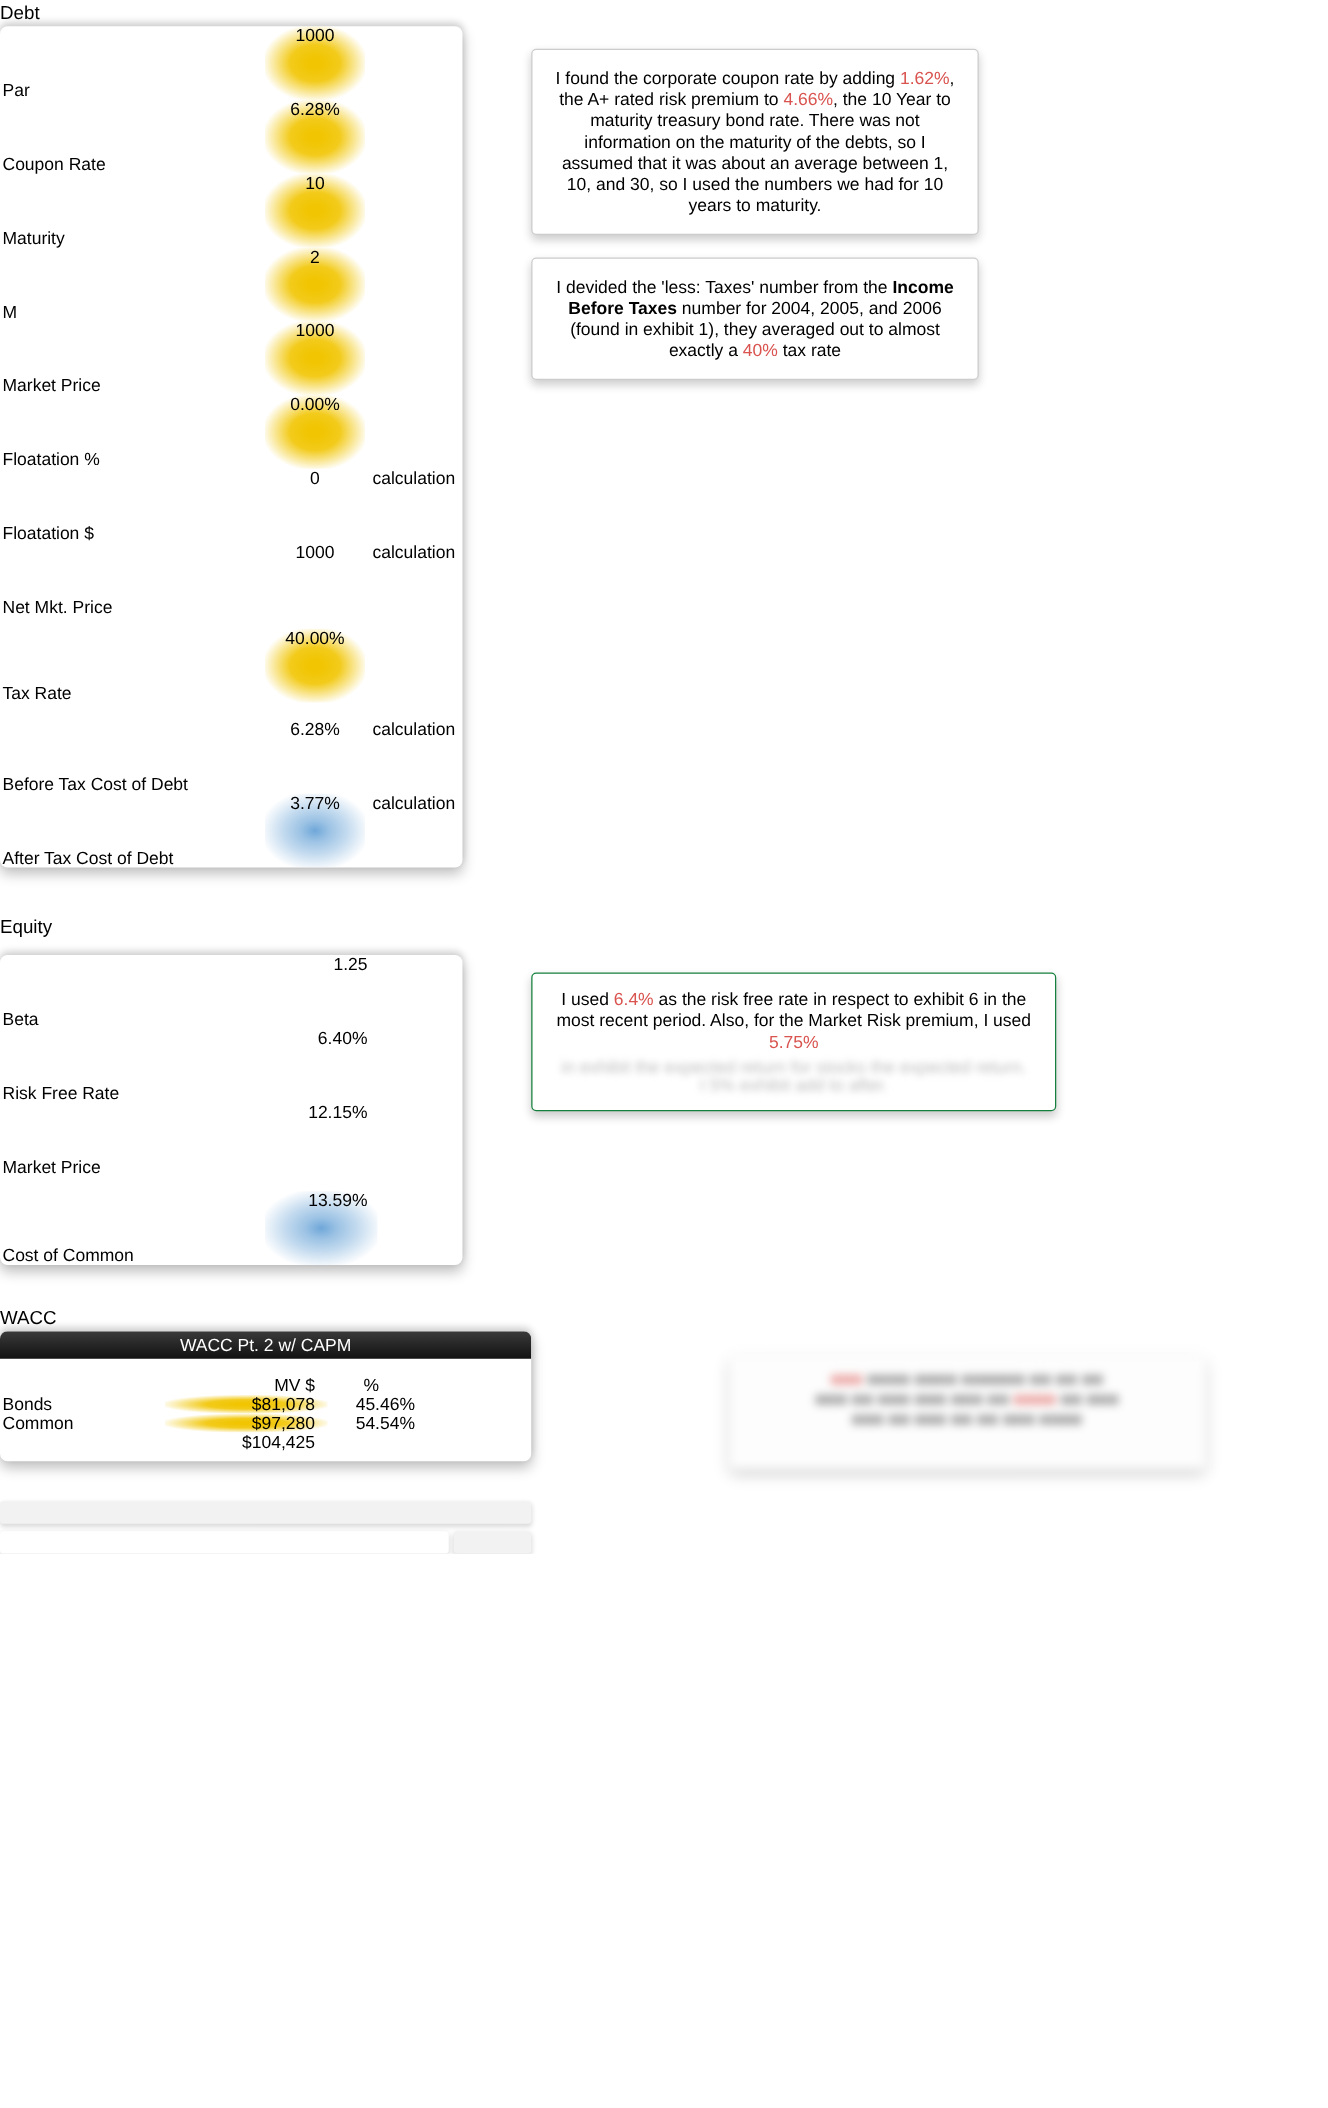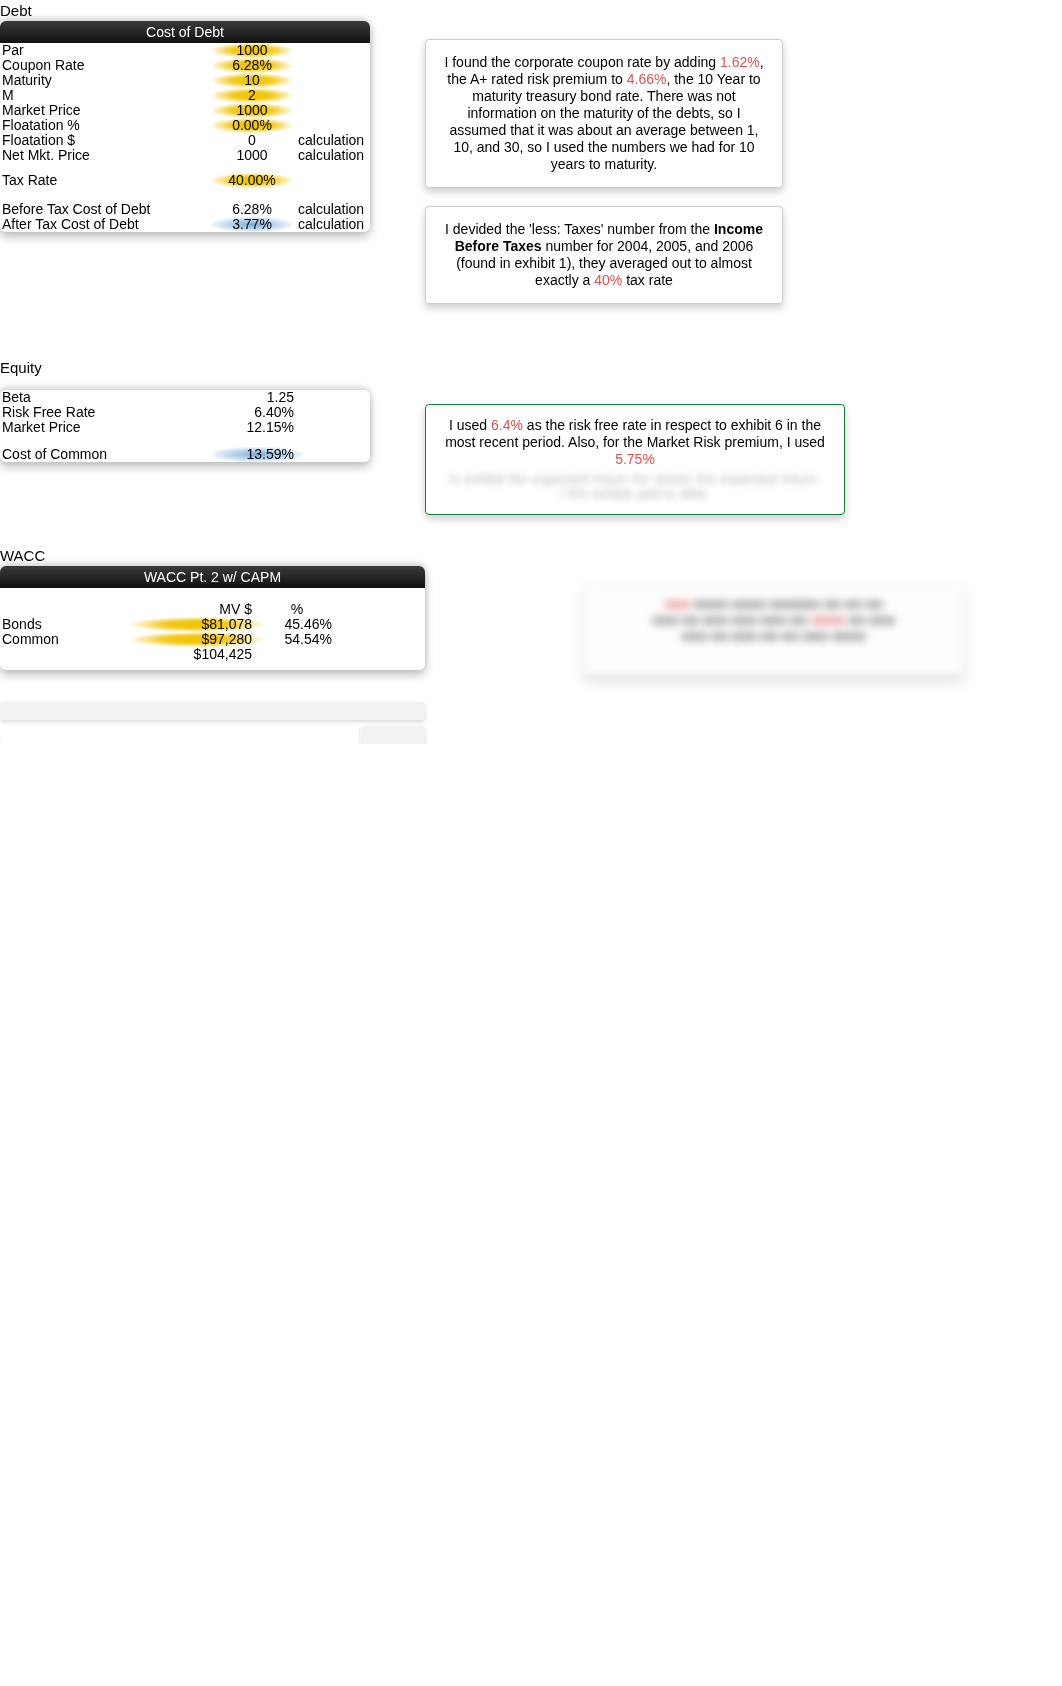--- a/index.html
+++ b/index.html
@@ -41,20 +41,21 @@
       padding: 3px 0;
     }
     .row {
       display: flex;
       line-height: 15px;
       font-size: 14px;
     }
     .lab {
       width: 210px;
       padding-left: 2px;
+      margin-top: 44px;
     }
     .val {
       width: 80px;
       text-align: center;
     }
     .note {
       width: 70px;
       text-align: left;
       padding-left: 6px;
     }
@@ -113,21 +114,20 @@
     }
     .blur-box .r { color: rgba(217,83,79,0.7); }
   </style>
 </head>
 <body>
 
 <div class="section-label">Debt</div>
 <div class="main-flex" style="align-items:flex-start;">
   <div class="left-col">
     <div class="tbl-wrap">
-      <div class="tbl-header">Cost of Debt</div>
       <div id="debt-rows">
           <div class="row">
             <div class="lab">Par</div>
             <div class="val hl-yellow">1000</div>
             <div class="note"></div>
           </div>
           <div class="row">
             <div class="lab">Coupon Rate</div>
             <div class="val hl-yellow">6.28%</div>
             <div class="note"></div>

